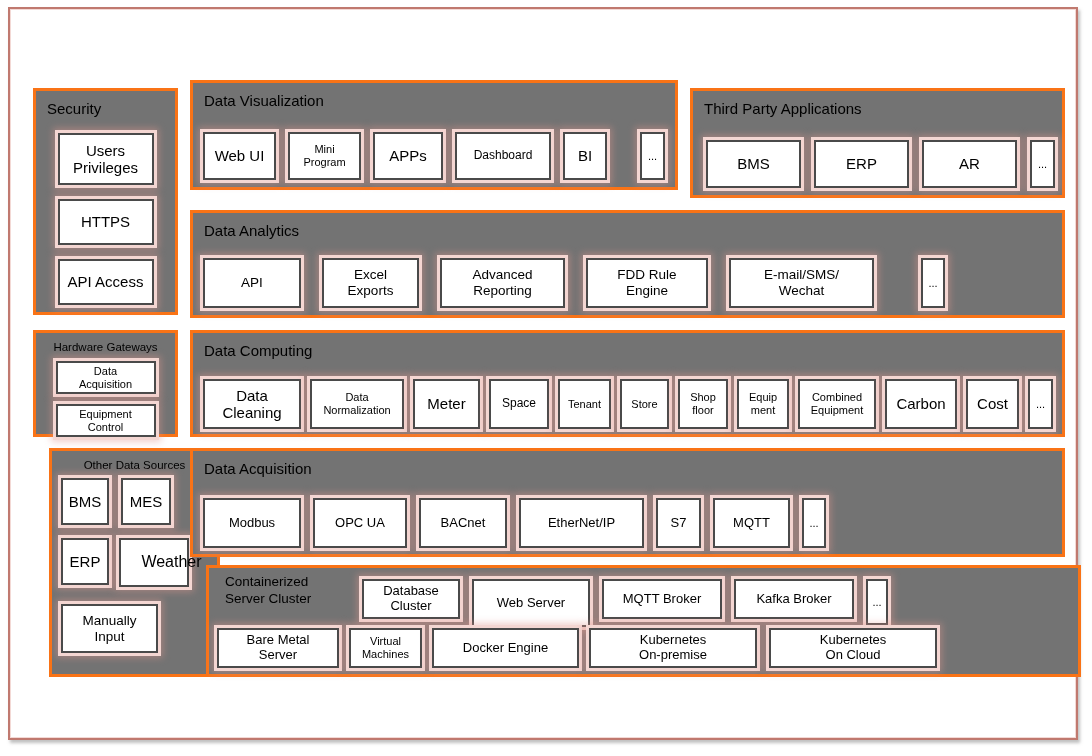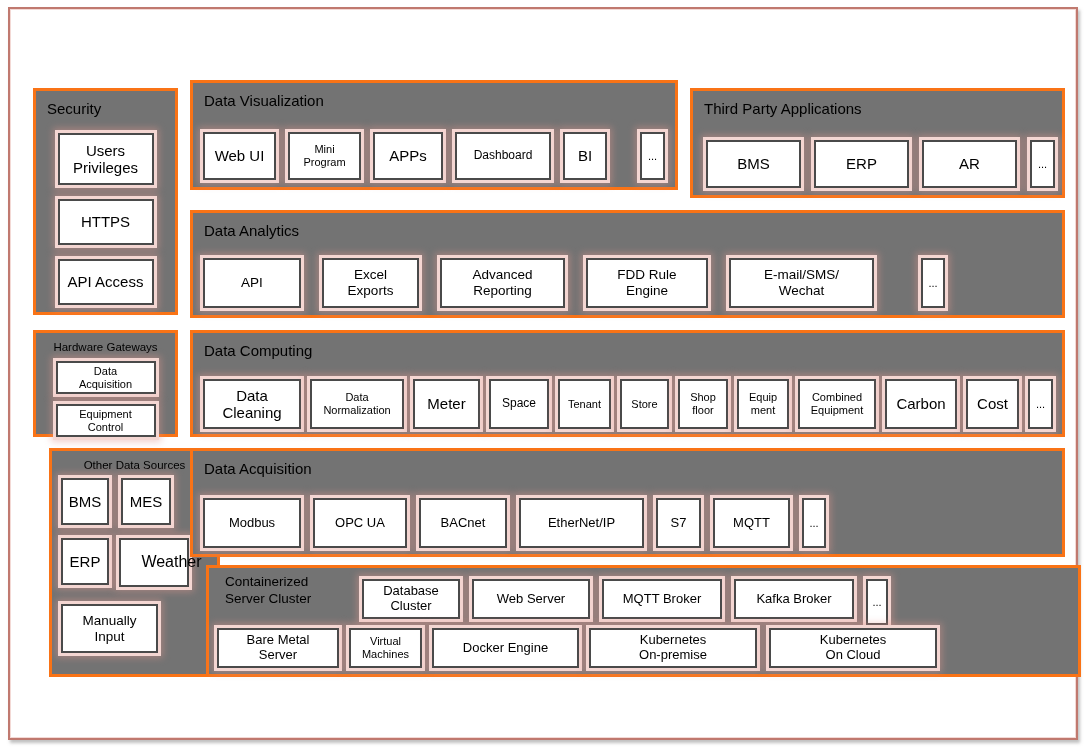--- a/index.html
+++ b/index.html
@@ -138,21 +138,21 @@
     <div class="item fs11" style="width:24px;">...</div>
   </div>
 </div>
 
 <div class="section" style="left:190px;top:565px;width:875px;height:112px;margin-left:16px;">
   <div class="cluster-title" style="left:16px;top:6px;">Containerized
 Server Cluster</div>
   <div class="sec-row" style="left:153px;top:11px;gap:12px;align-items:flex-start;">
     <div class="item fs13" style="width:98px;height:40px;">Database
 Cluster</div>
-    <div class="item fs13" style="width:118px;height:40px;">Web Server</div>
+    <div class="item fs13" style="width:118px;height:48px;">Web Server</div>
     <div class="item fs13" style="width:120px;height:40px;">MQTT Broker</div>
     <div class="item fs13" style="width:120px;height:40px;">Kafka Broker</div>
     <div class="item fs11" style="width:22px;height:46px;">...</div>
   </div>
   <div class="sec-row" style="left:8px;top:60px;height:40px;gap:10px;">
     <div class="item fs13" style="width:122px;">Bare Metal
 Server</div>
     <div class="item fs11" style="width:73px;">Virtual
 Machines</div>
     <div class="item fs13" style="width:147px;">Docker Engine</div>

